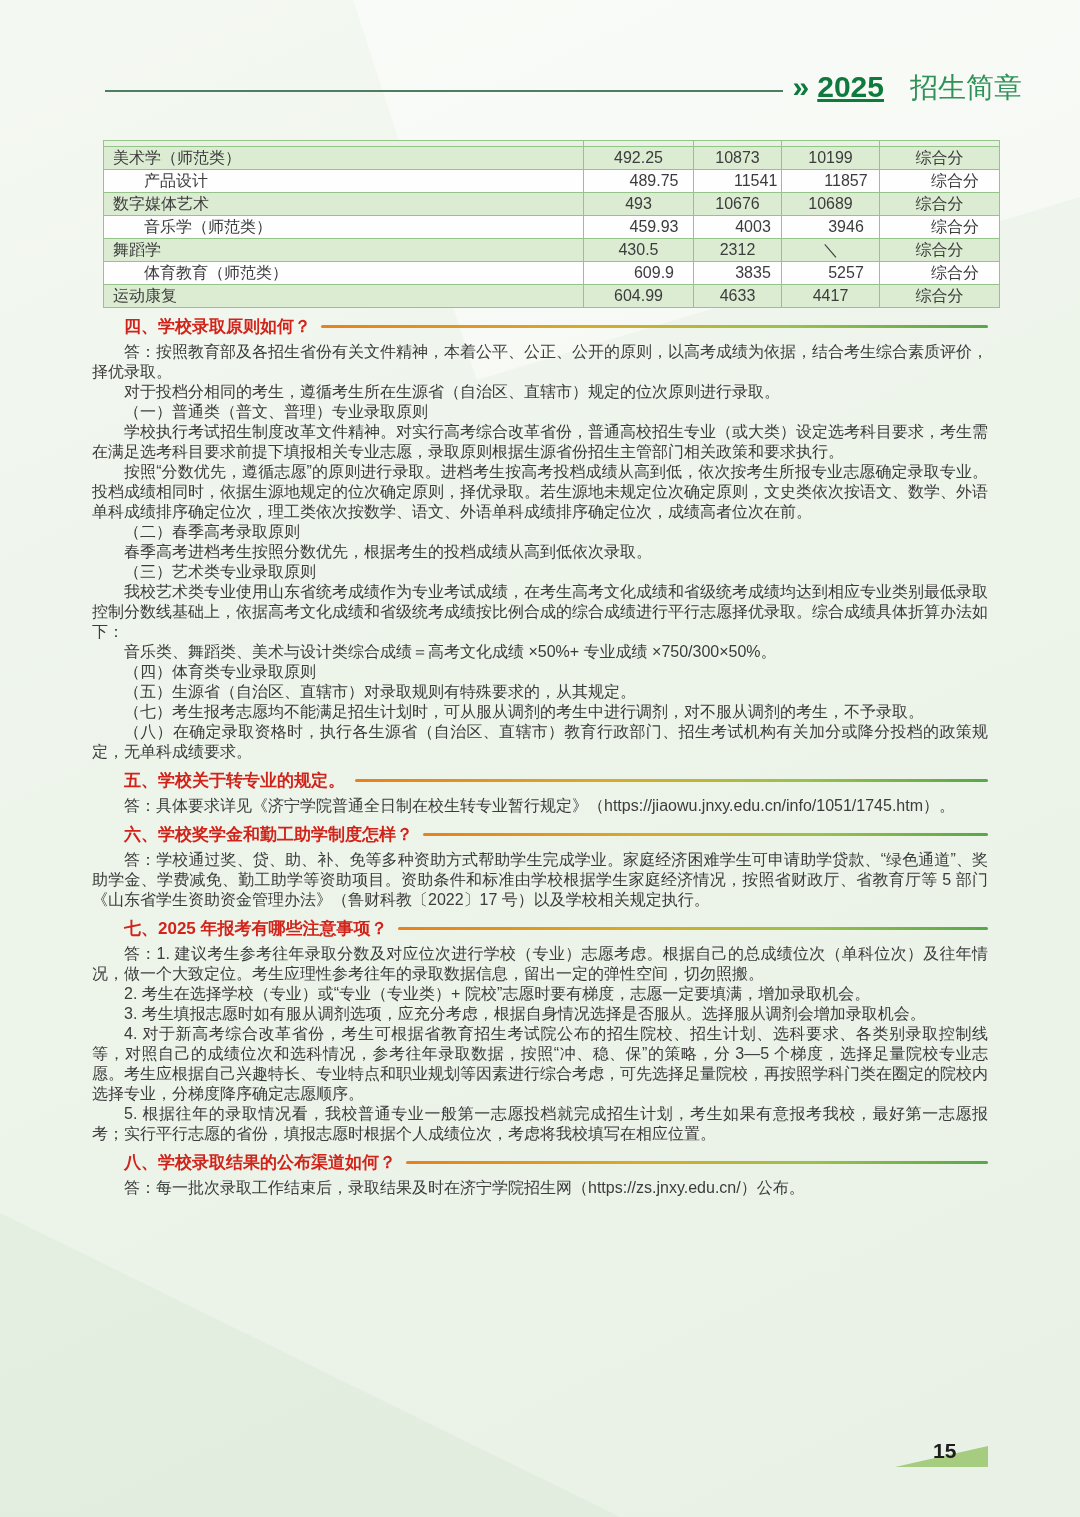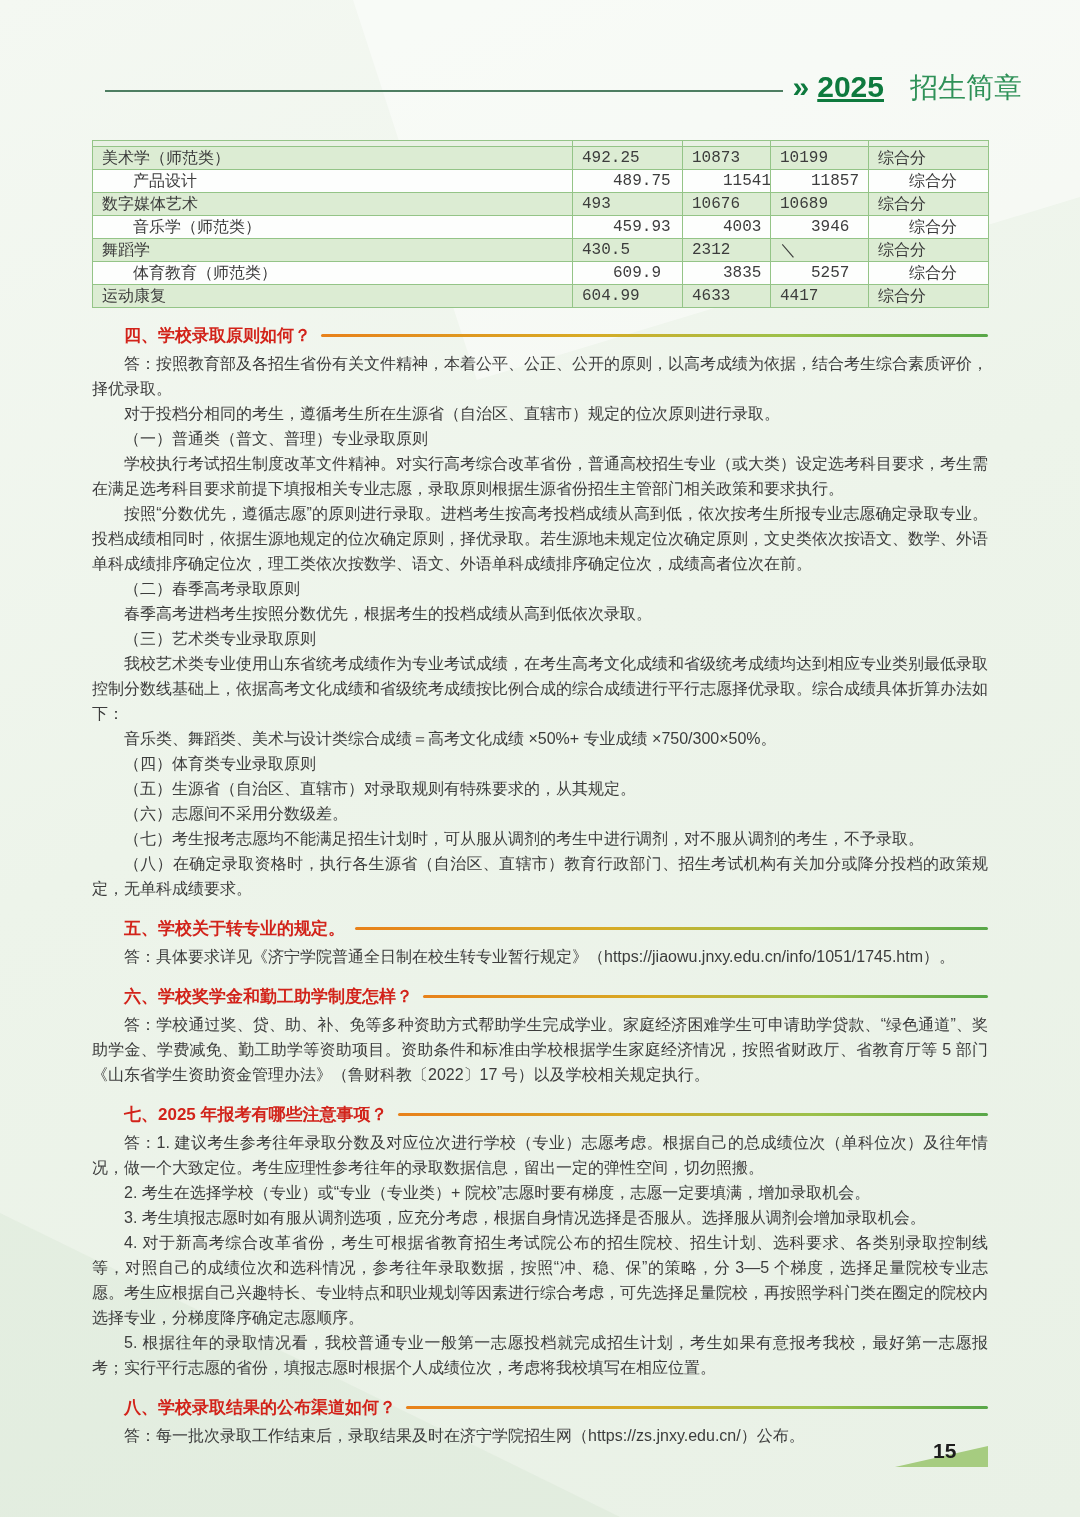--- a/index.html
+++ b/index.html
@@ -46,47 +46,47 @@
   .brand-title { font-size:28px; color:#2f9158; line-height:1; margin-left:20px; }
 
   
   .content {
     position:absolute; top:140px; left:92px; width:896px;
   }
 
   
   table.scores {
     width:896px; border-collapse:collapse; table-layout:fixed;
-    font-size:16px; color:#3c3c3c;
+    font-size:16px; color:#3c3c3c;margin-left:11px;
   }
   table.scores td {
     border:1px solid #94c487;
     height:23px; padding:0 9px;
     overflow:hidden; white-space:nowrap;
   }
   table.scores tr.partial td { height:6px; background:#e9f1e4; padding:0; }
   table.scores tr.green td { background:#dcecd3; }
   table.scores tr.white td { background:#fdfefd;padding-left:40px; }
-  td.c-num, td.c-cat { padding:0 2px;font-family:Liberation Mono, monospace; }
+  td.c-num, td.c-cat { text-align:center; padding:0 2px; }
 
   
   .sec-head {
     display:flex; align-items:center;
-    margin:16px 0 4px 0; padding-left:32px; height:23px;
+    margin:7px 0 4px 0; padding-left:32px; height:23px;
   }
   .sec-title {
     font-weight:bold; font-size:17px; color:#d2231a;
     white-space:nowrap; flex:0 0 auto;
   }
   .sec-rule {
     flex:1 1 auto; height:3px; margin-left:10px; border-radius:2px;
     background:linear-gradient(90deg,#e8811a 0%,#d8ab25 40%,#9cc14a 70%,#58a748 100%);
   }
   .para {
-    font-size:16px; line-height:25px;
+    font-size:16px; line-height:20px;
     text-indent:2em; text-align:justify;
     word-break:break-all;
   }
 
   
   .page-wedge {
     position:absolute; left:895px; top:1446px; width:93px; height:21px;
   }
   .wedge-shape {
     position:absolute; inset:0;
@@ -193,21 +193,20 @@
     <p class="para">（一）普通类（普文、普理）专业录取原则</p>
     <p class="para">学校执行考试招生制度改革文件精神。对实行高考综合改革省份，普通高校招生专业（或大类）设定选考科目要求，考生需在满足选考科目要求前提下填报相关专业志愿，录取原则根据生源省份招生主管部门相关政策和要求执行。</p>
     <p class="para">按照“分数优先，遵循志愿”的原则进行录取。进档考生按高考投档成绩从高到低，依次按考生所报专业志愿确定录取专业。投档成绩相同时，依据生源地规定的位次确定原则，择优录取。若生源地未规定位次确定原则，文史类依次按语文、数学、外语单科成绩排序确定位次，理工类依次按数学、语文、外语单科成绩排序确定位次，成绩高者位次在前。</p>
     <p class="para">（二）春季高考录取原则</p>
     <p class="para">春季高考进档考生按照分数优先，根据考生的投档成绩从高到低依次录取。</p>
     <p class="para">（三）艺术类专业录取原则</p>
     <p class="para">我校艺术类专业使用山东省统考成绩作为专业考试成绩，在考生高考文化成绩和省级统考成绩均达到相应专业类别最低录取控制分数线基础上，依据高考文化成绩和省级统考成绩按比例合成的综合成绩进行平行志愿择优录取。综合成绩具体折算办法如下：</p>
     <p class="para">音乐类、舞蹈类、美术与设计类综合成绩＝高考文化成绩 ×50%+ 专业成绩 ×750/300×50%。</p>
     <p class="para">（四）体育类专业录取原则</p>
     <p class="para">（五）生源省（自治区、直辖市）对录取规则有特殊要求的，从其规定。</p>
-    <p class="para">（六）志愿间不采用分数级差。</p>
     <p class="para">（七）考生报考志愿均不能满足招生计划时，可从服从调剂的考生中进行调剂，对不服从调剂的考生，不予录取。</p>
     <p class="para">（八）在确定录取资格时，执行各生源省（自治区、直辖市）教育行政部门、招生考试机构有关加分或降分投档的政策规定，无单科成绩要求。</p>
 
     <div class="sec-head">
       <span class="sec-title">五、学校关于转专业的规定。</span>
       <span class="sec-rule"></span>
     </div>
     <p class="para">答：具体要求详见《济宁学院普通全日制在校生转专业暂行规定》（https://jiaowu.jnxy.edu.cn/info/1051/1745.htm）。</p>
 
     <div class="sec-head">

